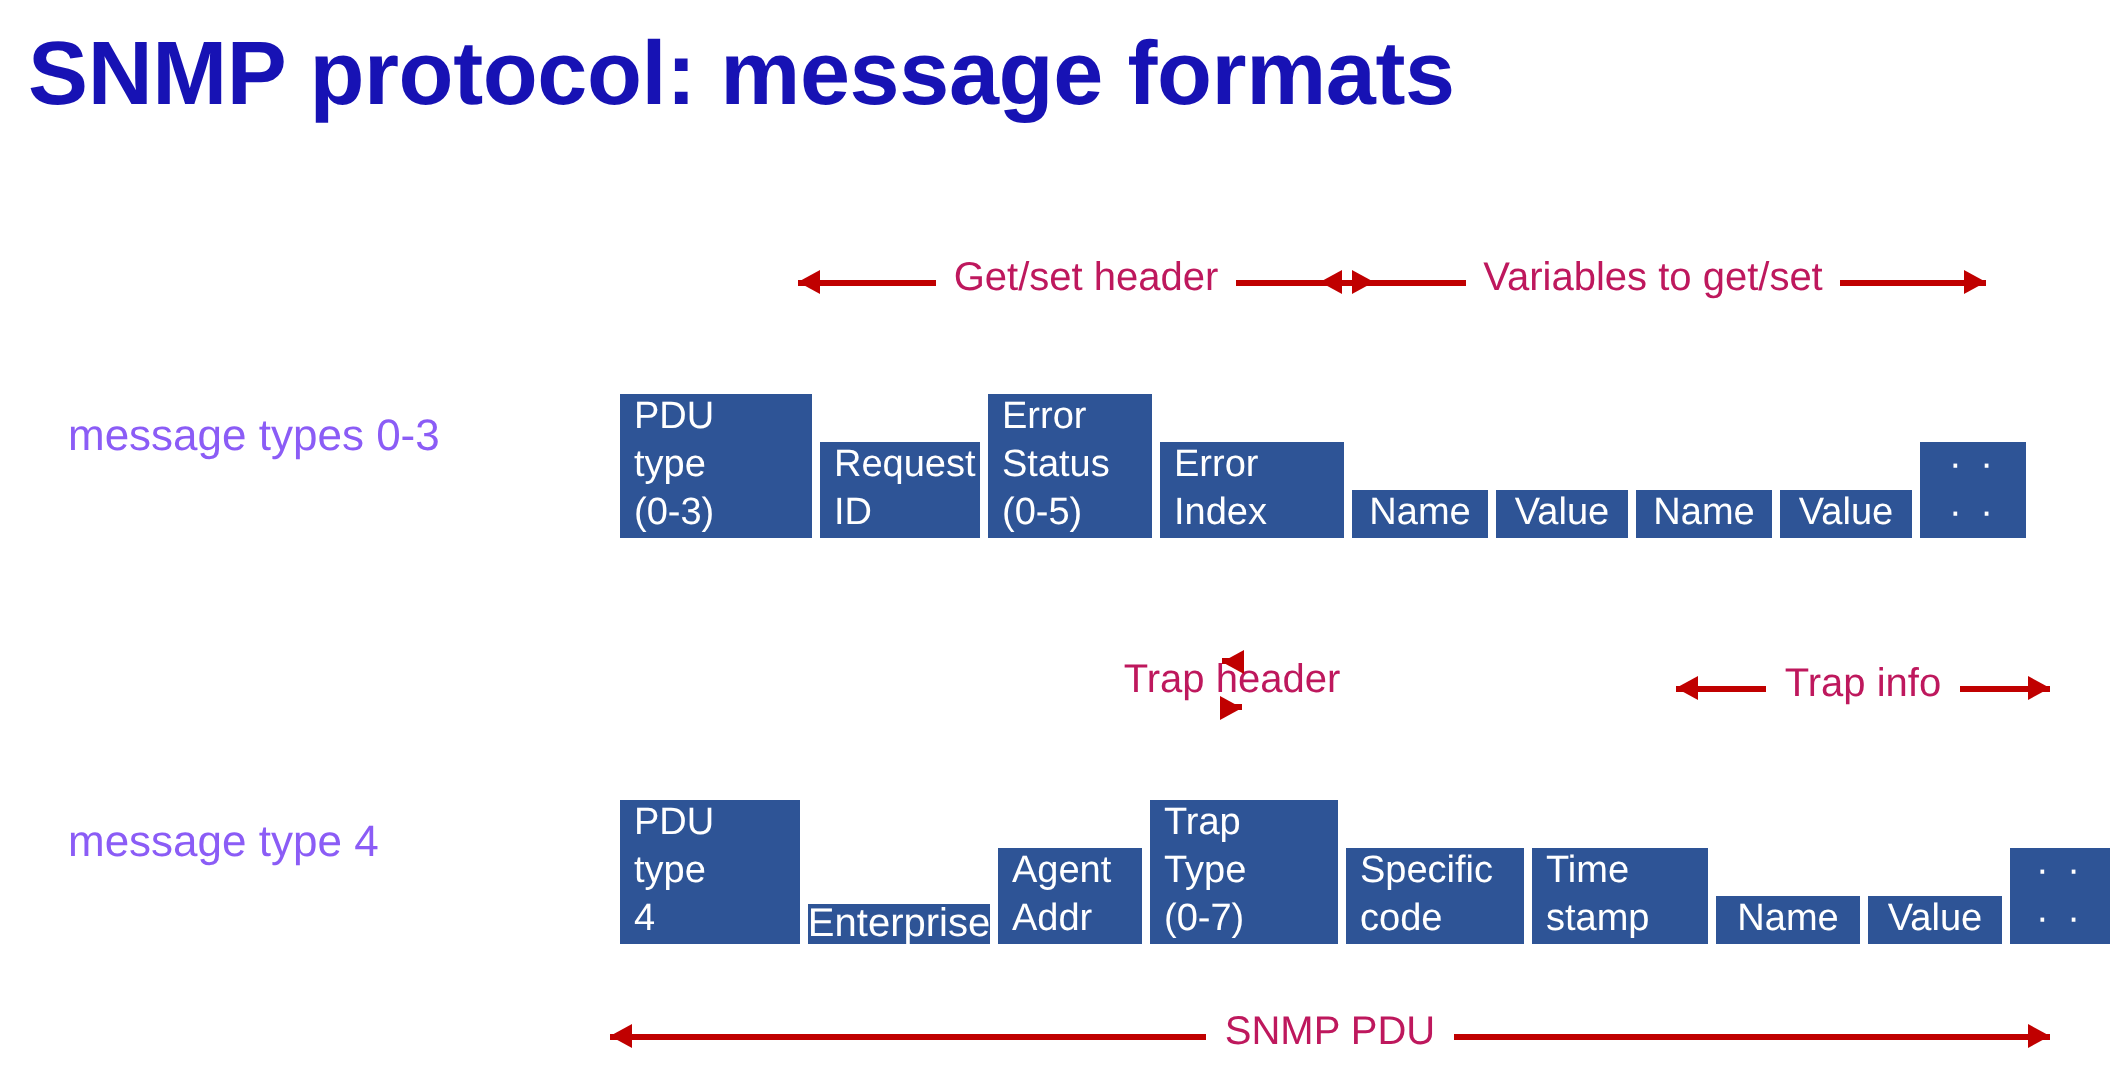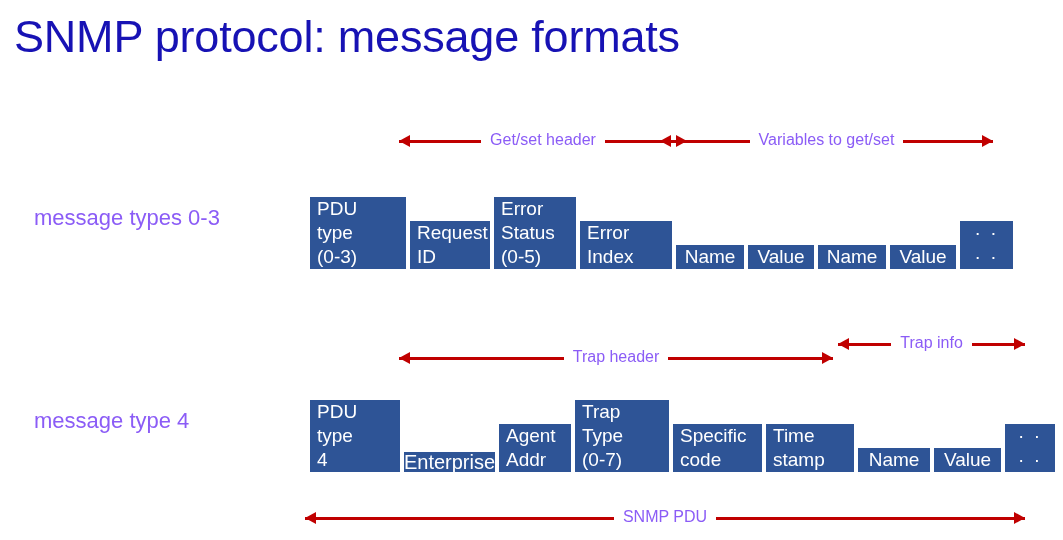--- a/index.html
+++ b/index.html
@@ -16,21 +16,21 @@
   }
 
   
   #slide-title {
     position: absolute;
     left: 14px;
     top: 8px;
     font-size: 45px;
     line-height: 58px;
     color: #1712b4;
-    font-weight: 400;
+    font-weight: 700;
     letter-spacing: -0.2px;
     white-space: nowrap;
   }
 
   
   .row-label {
     position: absolute;
     font-size: 22px;
     color: #8b5cf6;
     white-space: nowrap;
@@ -69,22 +69,22 @@
     font-size: 19px;
     letter-spacing: 2px;
   }
 
   
   .arrow-band {
     position: absolute;
     height: 26px;
     display: flex;
     align-items: center;
-    color: #8b5cf6;
-    font-size: 16px;
+    color: #be185d;
+    font-size: 20px;
     white-space: nowrap;
   }
   .arrow-line {
     flex: 1 1 auto;
     height: 3px;
     background: #c00000;
     position: relative;
     min-width: 10px;
   }
   .arrow-line.left::before,
@@ -108,21 +108,21 @@
     border-left: 11px solid #c00000;
   }
   .arrow-label {
     padding: 0 9px;
     flex: 0 0 auto;
     margin-top: -3px;
   }
 
   #band-getset  { left: 399px; top: 128px; width: 288px; }
   #band-vars    { left: 660px; top: 128px; width: 333px; }
-  #band-trap-h  { left: 399px; top: 345px; width: 434px; }
+  #band-trap-h  { left: 399px; top: 329px; width: 434px; flex-direction: column; }
   #band-trap-i  { left: 838px; top: 331px; width: 187px; }
   #band-snmp    { left: 305px; top: 505px; width: 720px; }
 </style>
 </head>
 <body>
 
 <div id="slide-title">SNMP protocol: message formats</div>
 
 <div class="arrow-band" id="band-getset">
   <span class="arrow-line left"></span>

